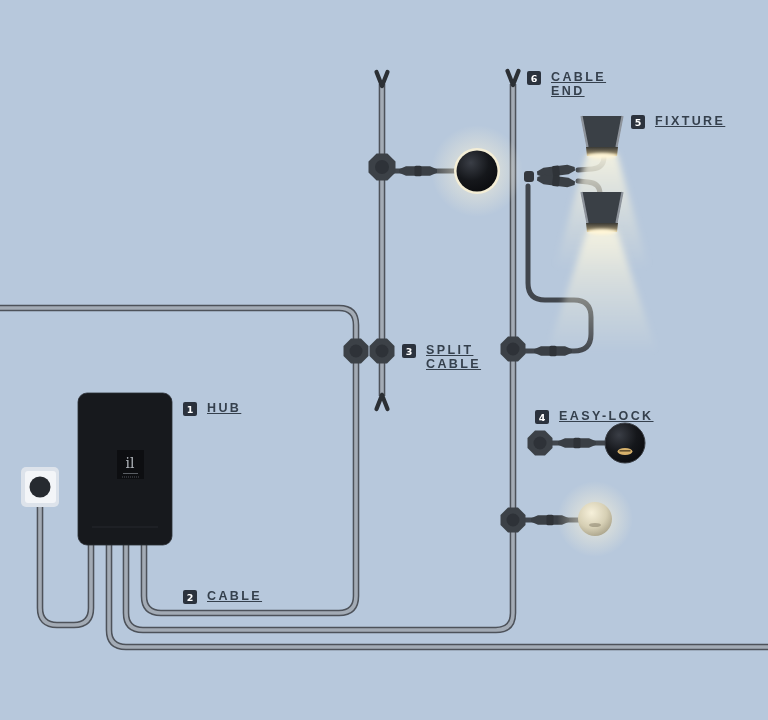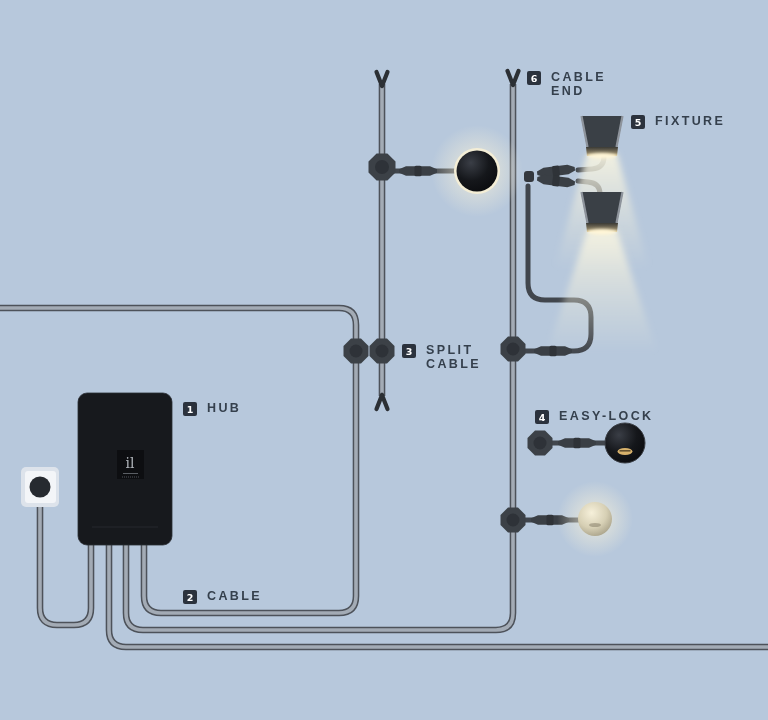--- a/index.html
+++ b/index.html
@@ -15,21 +15,21 @@
     font:700 12.5px "Liberation Sans",sans-serif;
     letter-spacing:2.4px;color:#35404d;
     -webkit-font-smoothing:antialiased;
   }
   .badge{
     width:14px;height:14px;flex:0 0 14px;border-radius:2px;
     background:#2b323d;color:#ffffff;
     font:700 9.5px "DejaVu Sans",sans-serif;letter-spacing:0;
     display:flex;align-items:center;justify-content:center;
   }
-  .ltext span{display:block;line-height:13.5px;}
+  .ltext span{display:block;line-height:13.5px;text-decoration:underline;}
 </style>
 </head>
 <body>
 
 <div id="stage">
 
 <svg width="768" height="720" viewBox="0 0 768 720">
   <defs>
     <radialGradient id="ballDark" cx="35%" cy="30%" r="80%">
       <stop offset="0%" stop-color="#3a3e46"></stop>

